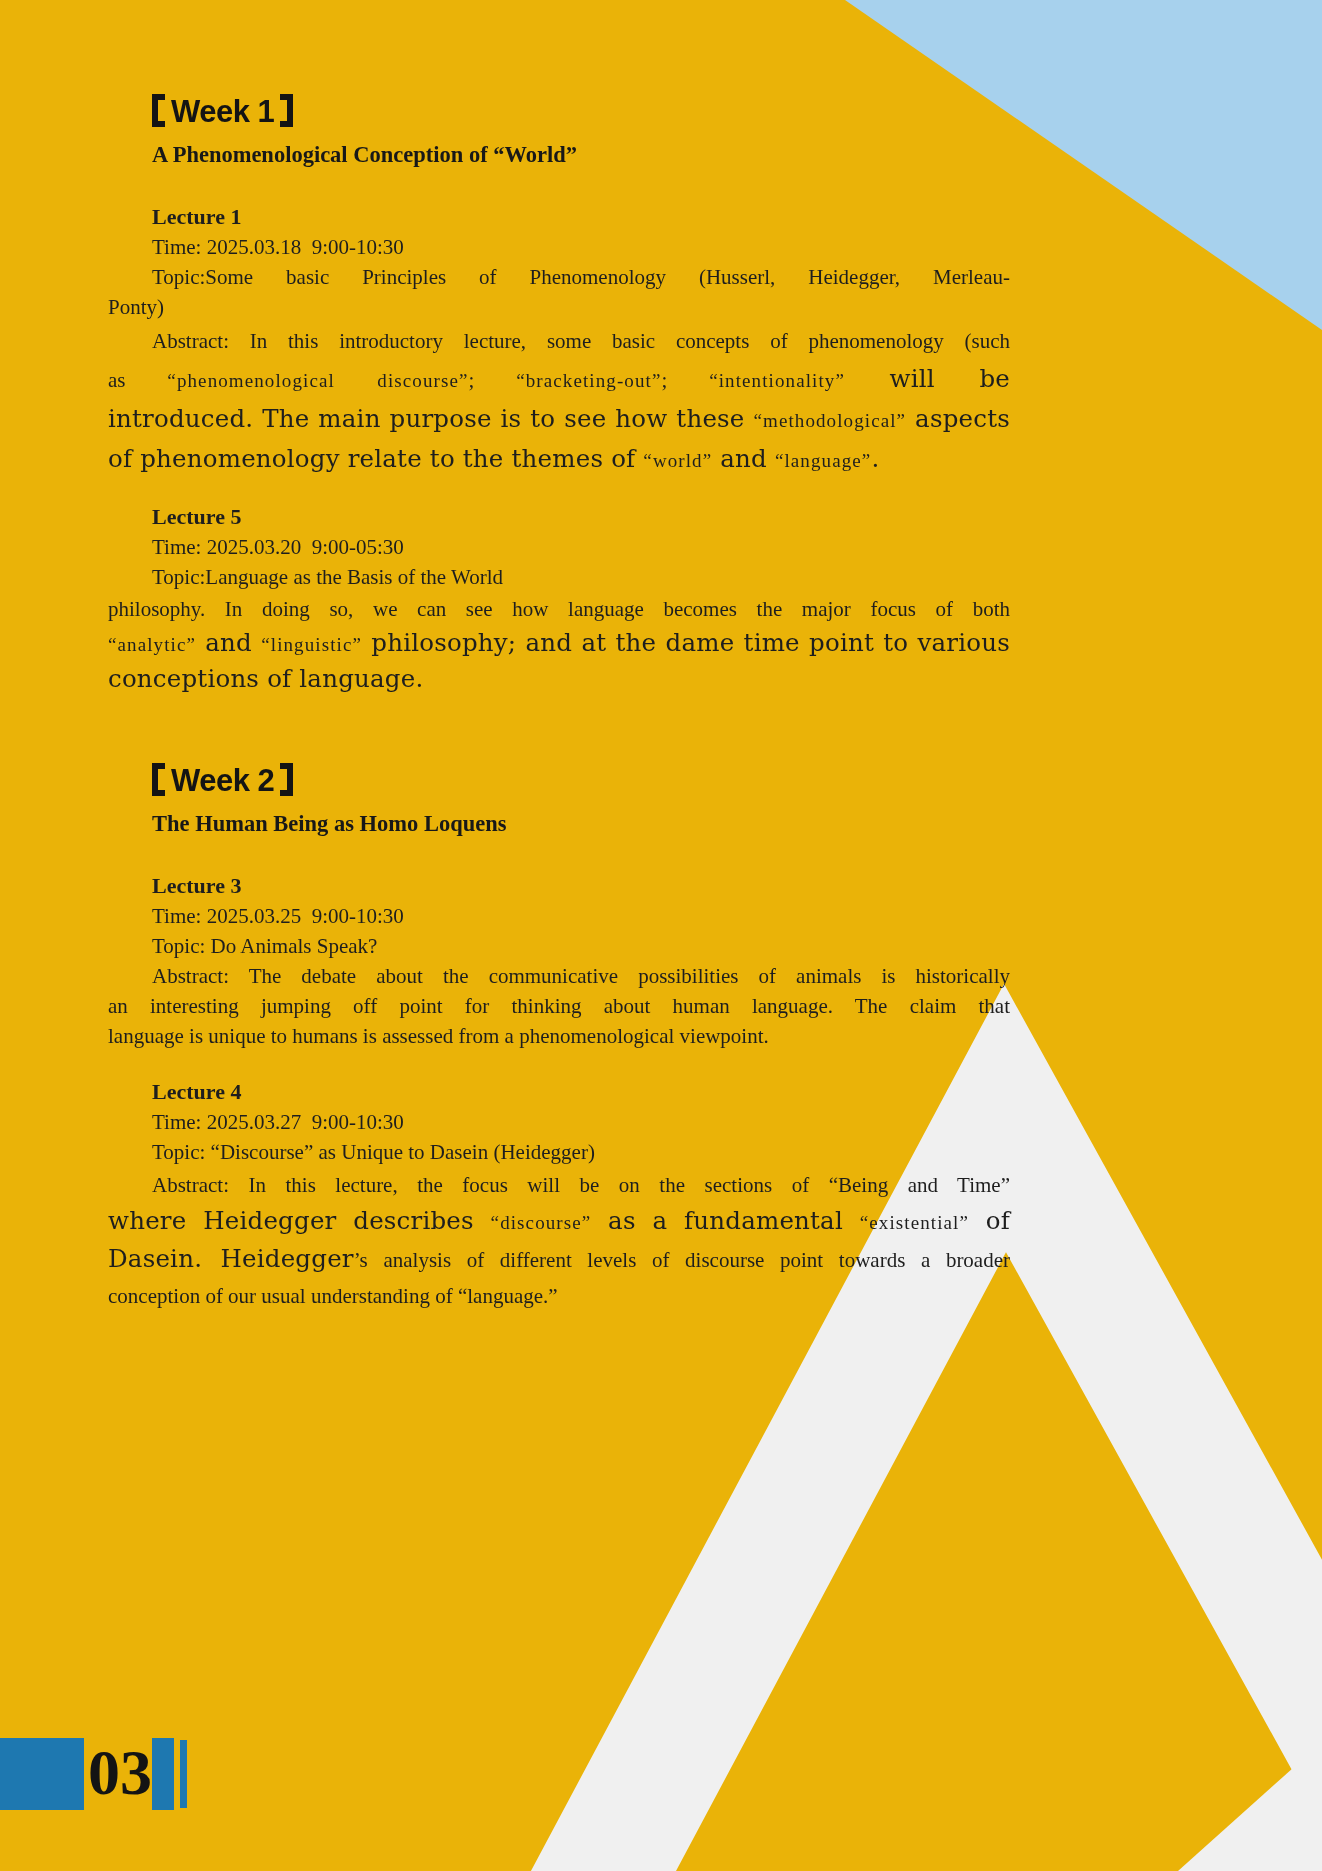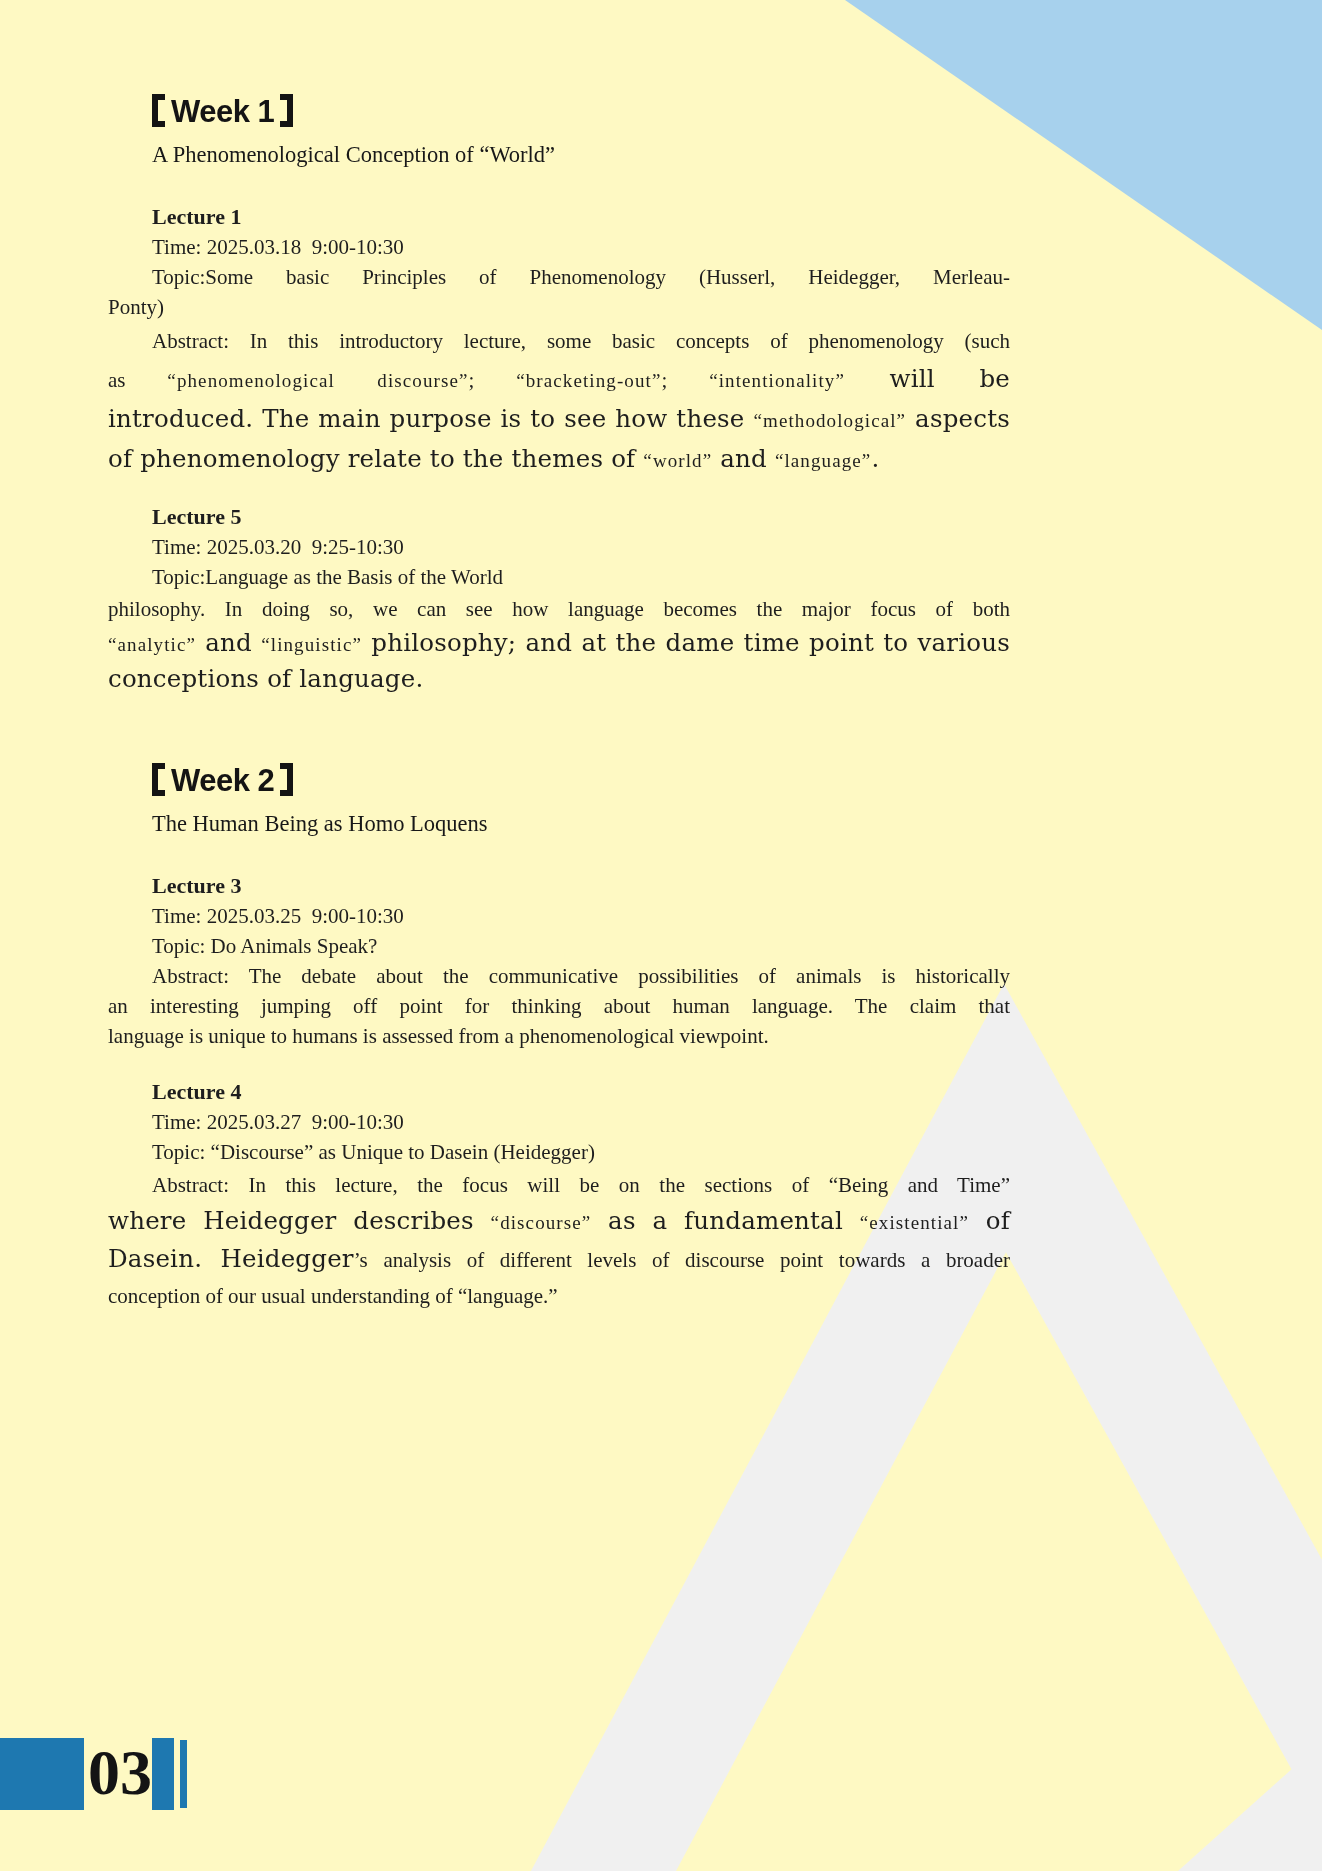--- a/index.html
+++ b/index.html
@@ -1,19 +1,19 @@
 <!DOCTYPE html>
 <html><head>
 <meta charset="utf-8">
 <style>
   html,body{margin:0;padding:0;background:#ffffff;}
   #page{
     position:relative;
     width:1322px;height:1871px;
-    background:#fef9c3;
+    background:#eab308;
     overflow:hidden;
     font-family:"Liberation Serif", serif;
     color:#1e1e1e;
   }
   
   #corner-svg,#watermark-svg{position:absolute;pointer-events:none;}
   #corner-svg{top:0;left:0;}
   #watermark-svg{top:0;left:0;}
 
   
@@ -26,21 +26,21 @@
     font-weight:700;font-size:31px;line-height:40px;color:#141414;
     letter-spacing:-0.5px;
   }
   .wk-bracket{display:inline-block;box-sizing:border-box;width:13px;height:33px;border:6px solid #141414;vertical-align:-5px;}
   .wk-bracket.open{border-right:none;margin-right:6px;}
   .wk-bracket.close{border-left:none;margin-left:6px;}
   .week1{margin-top:92px;}
   .week2{margin-top:64px;}
   .subtitle{
     margin:8px 0 0 44px;
-    font-weight:400;font-size:22.5px;line-height:30px;color:#181818;
+    font-weight:700;font-size:22.5px;line-height:30px;color:#181818;
   }
   .lecture-title{
     font-weight:700;font-size:22px;line-height:30px;
     margin:32px 0 0 44px;
   }
   .plain-line{
     font-size:21px;line-height:30px;margin-left:44px;
     white-space:pre-wrap;
   }
   .para{font-size:21px;}
@@ -97,21 +97,21 @@
         <div class="tline last"><span class="run-n">Ponty)</span></div>
       </div>
     <div class="para lh38">
         <div class="tline ind"><span class="run-n">Abstract: In this introductory lecture, some basic concepts of phenomenology (such</span></div>
         <div class="tline"><span class="run-n">as </span><span class="run-sm">“phenomenological discourse”</span><span class="run-n">; </span><span class="run-sm">“bracketing-out”</span><span class="run-n">; </span><span class="run-sm">“intentionality”</span><span class="run-lg"> will be</span></div>
         <div class="tline"><span class="run-lg">introduced. The main purpose is to see how these </span><span class="run-sm">“methodological”</span><span class="run-lg"> aspects</span></div>
         <div class="tline last"><span class="run-lg">of phenomenology relate to the themes of </span><span class="run-sm">“world”</span><span class="run-lg"> and </span><span class="run-sm">“language”</span><span class="run-lg">.</span></div>
       </div>
 
     <div class="lecture-title" style="margin-top:22px">Lecture 5</div>
-    <div class="plain-line">Time: 2025.03.20  9:25-10:30</div>
+    <div class="plain-line">Time: 2025.03.20  9:00-05:30</div>
     <div class="para lh30">
         <div class="tline last ind"><span class="run-n">Topic:Language as the Basis of the World</span></div>
       </div>
     <div class="para lh34">
         <div class="tline"><span class="run-n">philosophy. In doing so, we can see how language becomes the major focus of both</span></div>
         <div class="tline"><span class="run-sm">“analytic”</span><span class="run-lg"> and </span><span class="run-sm">“linguistic”</span><span class="run-lg"> philosophy; and at the dame time point to various</span></div>
         <div class="tline last"><span class="run-lg">conceptions of language.</span></div>
       </div>
 
     <div class="week-heading week2">

